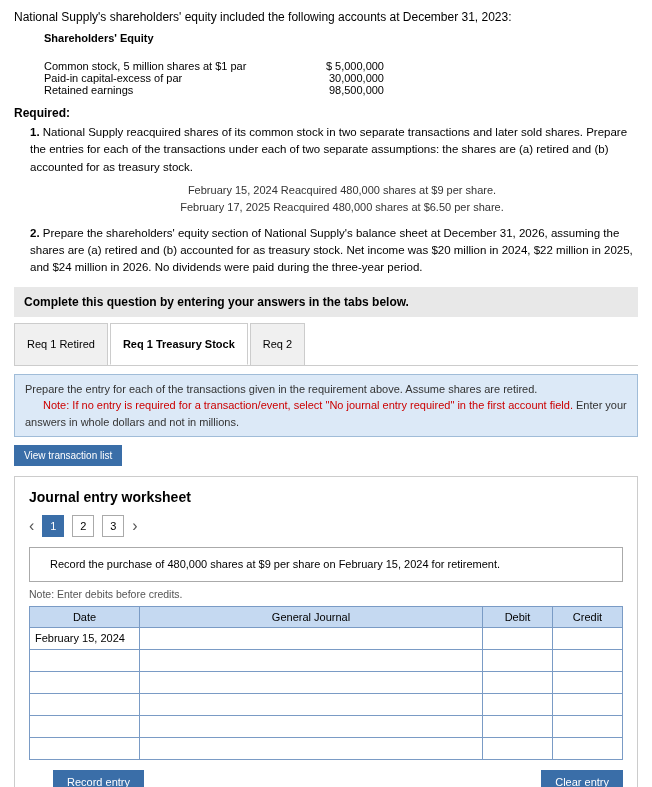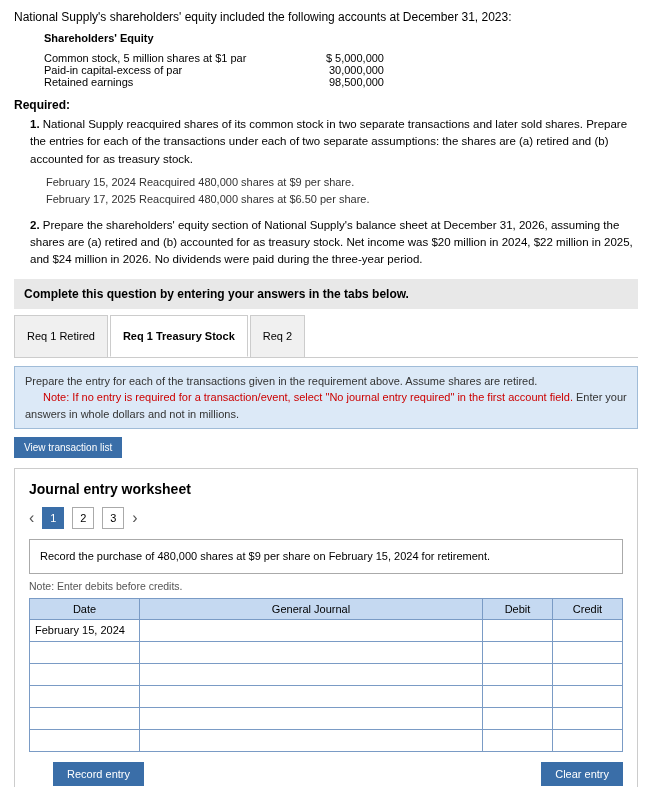--- a/index.html
+++ b/index.html
@@ -7,28 +7,28 @@
       font-family: Arial, sans-serif;
       font-size: 12px;
       background: #fff;
       color: #000;
       width: 652px;
       min-height: 787px;
       padding: 10px 14px;
     }
     .intro-text { font-size: 12px; margin-bottom: 8px; }
     .equity-table { margin: 6px 0 10px 30px; }
-    .equity-table .header { font-size: 11px; font-weight: bold; margin-bottom: 8px; }
+    .equity-table .header { font-size: 11px; font-weight: bold; margin-bottom: 16px; }
     .equity-row { display: flex; justify-content: space-between; font-size: 11px; width: 340px; }
     .equity-label { flex: 1; }
     .equity-value { text-align: right; width: 100px; }
     .required-label { font-weight: bold; font-size: 12px; margin: 8px 0 4px 0; }
     .req-item { margin-bottom: 8px; padding-left: 16px; font-size: 11.5px; line-height: 1.5; }
     .req-num { font-weight: bold; }
-    .transaction-details { margin: 6px 0 6px 16px; font-size: 11px; line-height: 1.6; color: #333; }
+    .transaction-details { margin: 6px 0 6px 16px; font-size: 11px; line-height: 1.6; color: #333; text-align: center; }
     .complete-box {
       background: #e8e8e8;
       padding: 8px 10px;
       font-size: 12px;
       font-weight: bold;
       margin: 10px 0 0 0;
     }
     .tabs-container { display: flex; border-bottom: 1px solid #ccc; margin: 0; }
     .tab {
       padding: 14px 12px;
@@ -88,21 +88,21 @@
       font-size: 11px;
       cursor: pointer;
     }
     .page-num.inactive {
       background: #fff;
       color: #000;
       border: 1px solid #aaa;
     }
     .instruction-box {
       border: 1px solid #aaa;
-      padding: 8px 10px;
+      padding: 8px 20px;
       font-size: 11px;
       line-height: 1.5;
       margin-bottom: 6px;
     }
     .note-text { font-size: 10.5px; color: #555; margin: 4px 0 6px 0; }
     .journal-table { width: 100%; border-collapse: collapse; font-size: 11px; }
     .journal-table th {
       background: #c5d9f1;
       border: 1px solid #7a9bc5;
       padding: 4px 6px;

